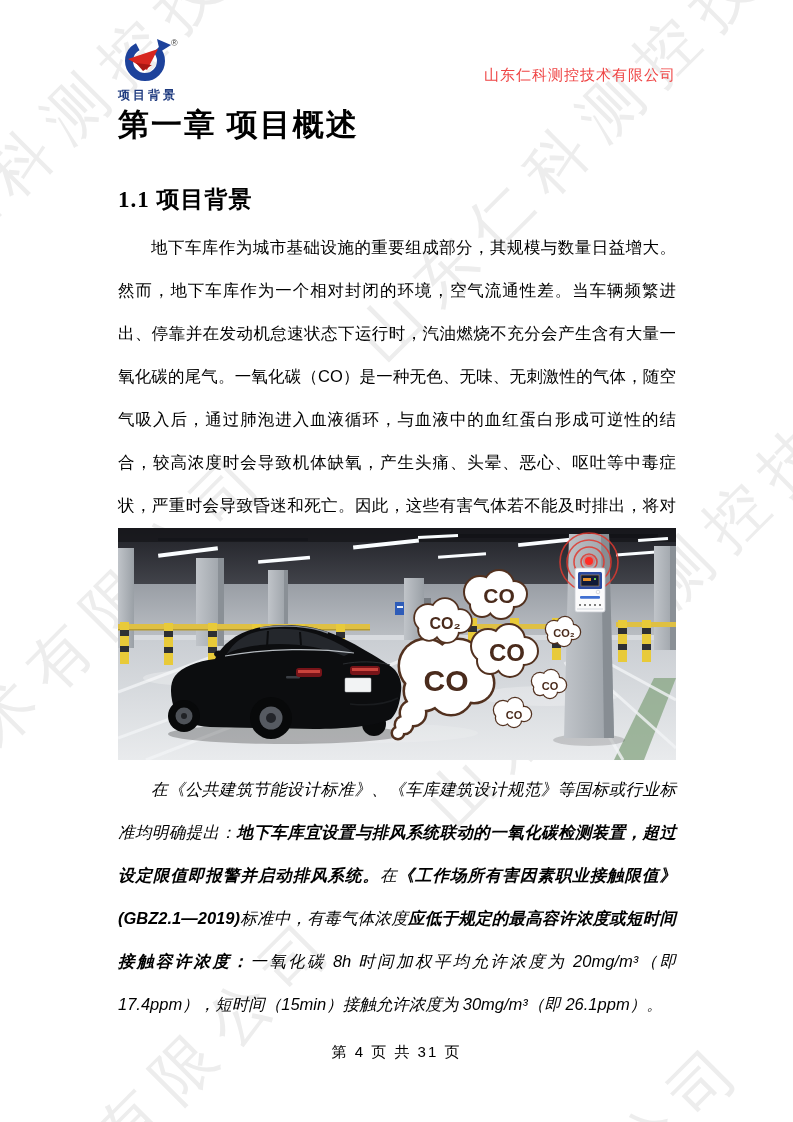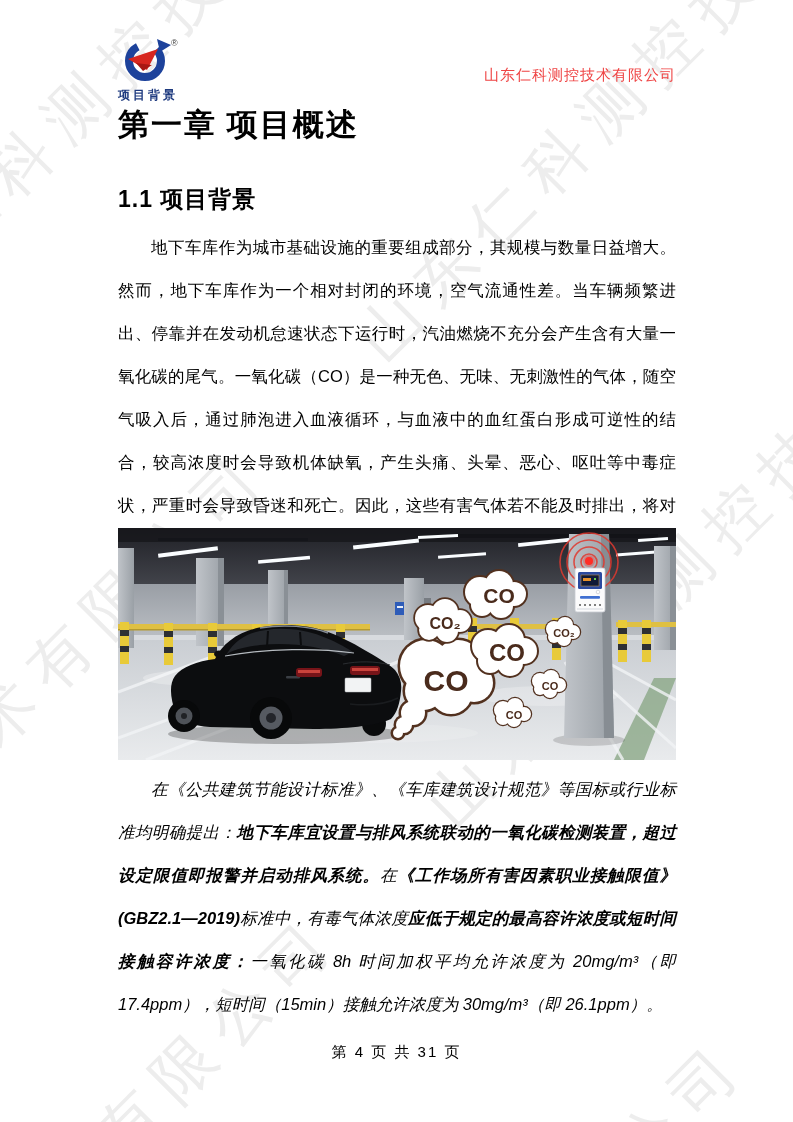--- a/index.html
+++ b/index.html
@@ -11,21 +11,21 @@
            transform:rotate(-45deg);display:flex;flex-direction:column;justify-content:space-between;}
   .wm-row{white-space:nowrap;font-size:62px;letter-spacing:16px;color:#ededed;line-height:1;font-weight:400;}
   .wm-row.o1{margin-left:-150px}.wm-row.o2{margin-left:-420px}.wm-row.o3{margin-left:-40px}
   .wm-row.o4{margin-left:-320px}.wm-row.o5{margin-left:-120px}.wm-row.o6{margin-left:-380px}
   
   .content{position:absolute;inset:0;z-index:1;}
   .logo{position:absolute;left:118px;top:36px;width:84px;}
   .logo-text{font-size:12px;font-weight:700;color:#1e3a7f;letter-spacing:3px;margin-top:1px;}
   .company-name{position:absolute;top:66px;right:117px;font-size:15px;color:#ef4444;letter-spacing:1px;}
   .chapter-title{position:absolute;left:118px;top:104px;margin:0;font-size:31px;font-weight:700;letter-spacing:2px;color:#000;font-family:Liberation Serif, serif;}
-  .section-title{position:absolute;left:118px;top:184px;margin:0;font-size:23px;font-weight:700;letter-spacing:1px;color:#000;}
+  .section-title{position:absolute;left:118px;top:184px;margin:0;font-size:23px;font-weight:700;letter-spacing:1px;color:#000;font-family:Liberation Serif, serif;}
   .para{position:absolute;left:118px;width:558px;margin:0;font-size:16.5px;line-height:43px;
         text-align:justify;text-indent:2em;color:#000;}
   .para1{top:226px;}
   .para2{top:768px;font-style:italic;}
   .para .b{font-weight:700;}
   .figure{position:absolute;left:118px;top:528px;width:558px;height:232px;margin:0;}
   .figure svg{display:block;}
   .page-footer{position:absolute;left:0;right:0;top:1043px;text-align:center;font-size:15px;letter-spacing:2px;color:#000;}
 </style>
 </head>

